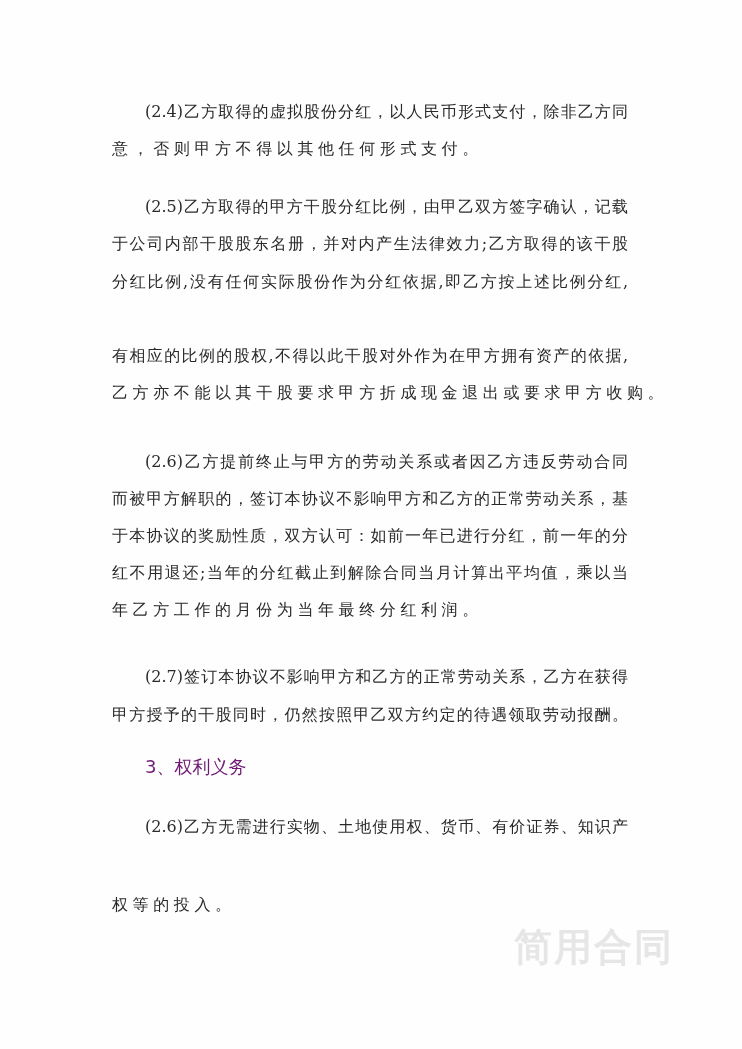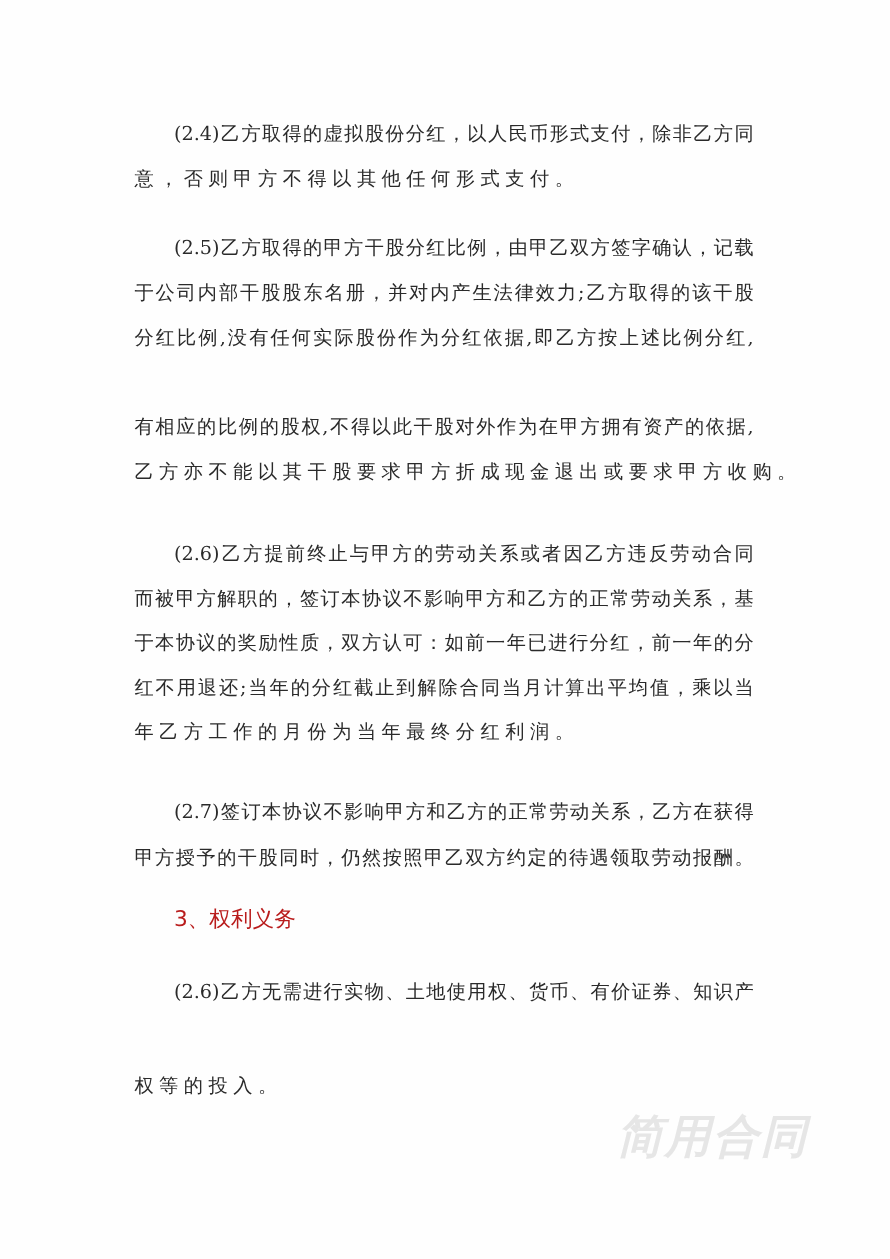--- a/index.html
+++ b/index.html
@@ -9,25 +9,25 @@
   }
   .page { position: absolute; left: 0; top: 0; width: 742px; height: 1049px; background: #fefefe; }
   .line {
     position: absolute; left: 112px; width: 516px; font-size: 16px; line-height: 22px;
     white-space: nowrap; text-align: justify; text-align-last: justify; letter-spacing: 0;
   }
   .line.first { left: 145px; width: 483px; }
   .line.last { text-align-last: left; letter-spacing: 4.6px; }
   .heading {
     position: absolute; left: 145px; font-size: 18px; line-height: 22px; white-space: nowrap;
-    font-family: "DejaVu Sans", "Liberation Sans", sans-serif; color: #b91c1c;
+    font-family: "DejaVu Sans", "Liberation Sans", sans-serif; color: #701a75;
   }
   .wm {
     position: absolute; font-family: "DejaVu Sans", "Liberation Sans", sans-serif;
-    font-style: italic; font-weight: bold; color: #e6e6e6; white-space: nowrap;
+    font-weight: bold; color: #e6e6e6; white-space: nowrap;
   }
   .wm.big { left: 514px; top: 922px; font-size: 38px; letter-spacing: 2px; }
   .wm.small { left: 514px; top: 970px; font-size: 21px; letter-spacing: 1px; }
 </style>
 </head>
 <body>
 
 <div class="page">
 
   <div class="line first" style="top:101px">(2.4)乙方取得的虚拟股份分红，以人民币形式支付，除非乙方同</div>

